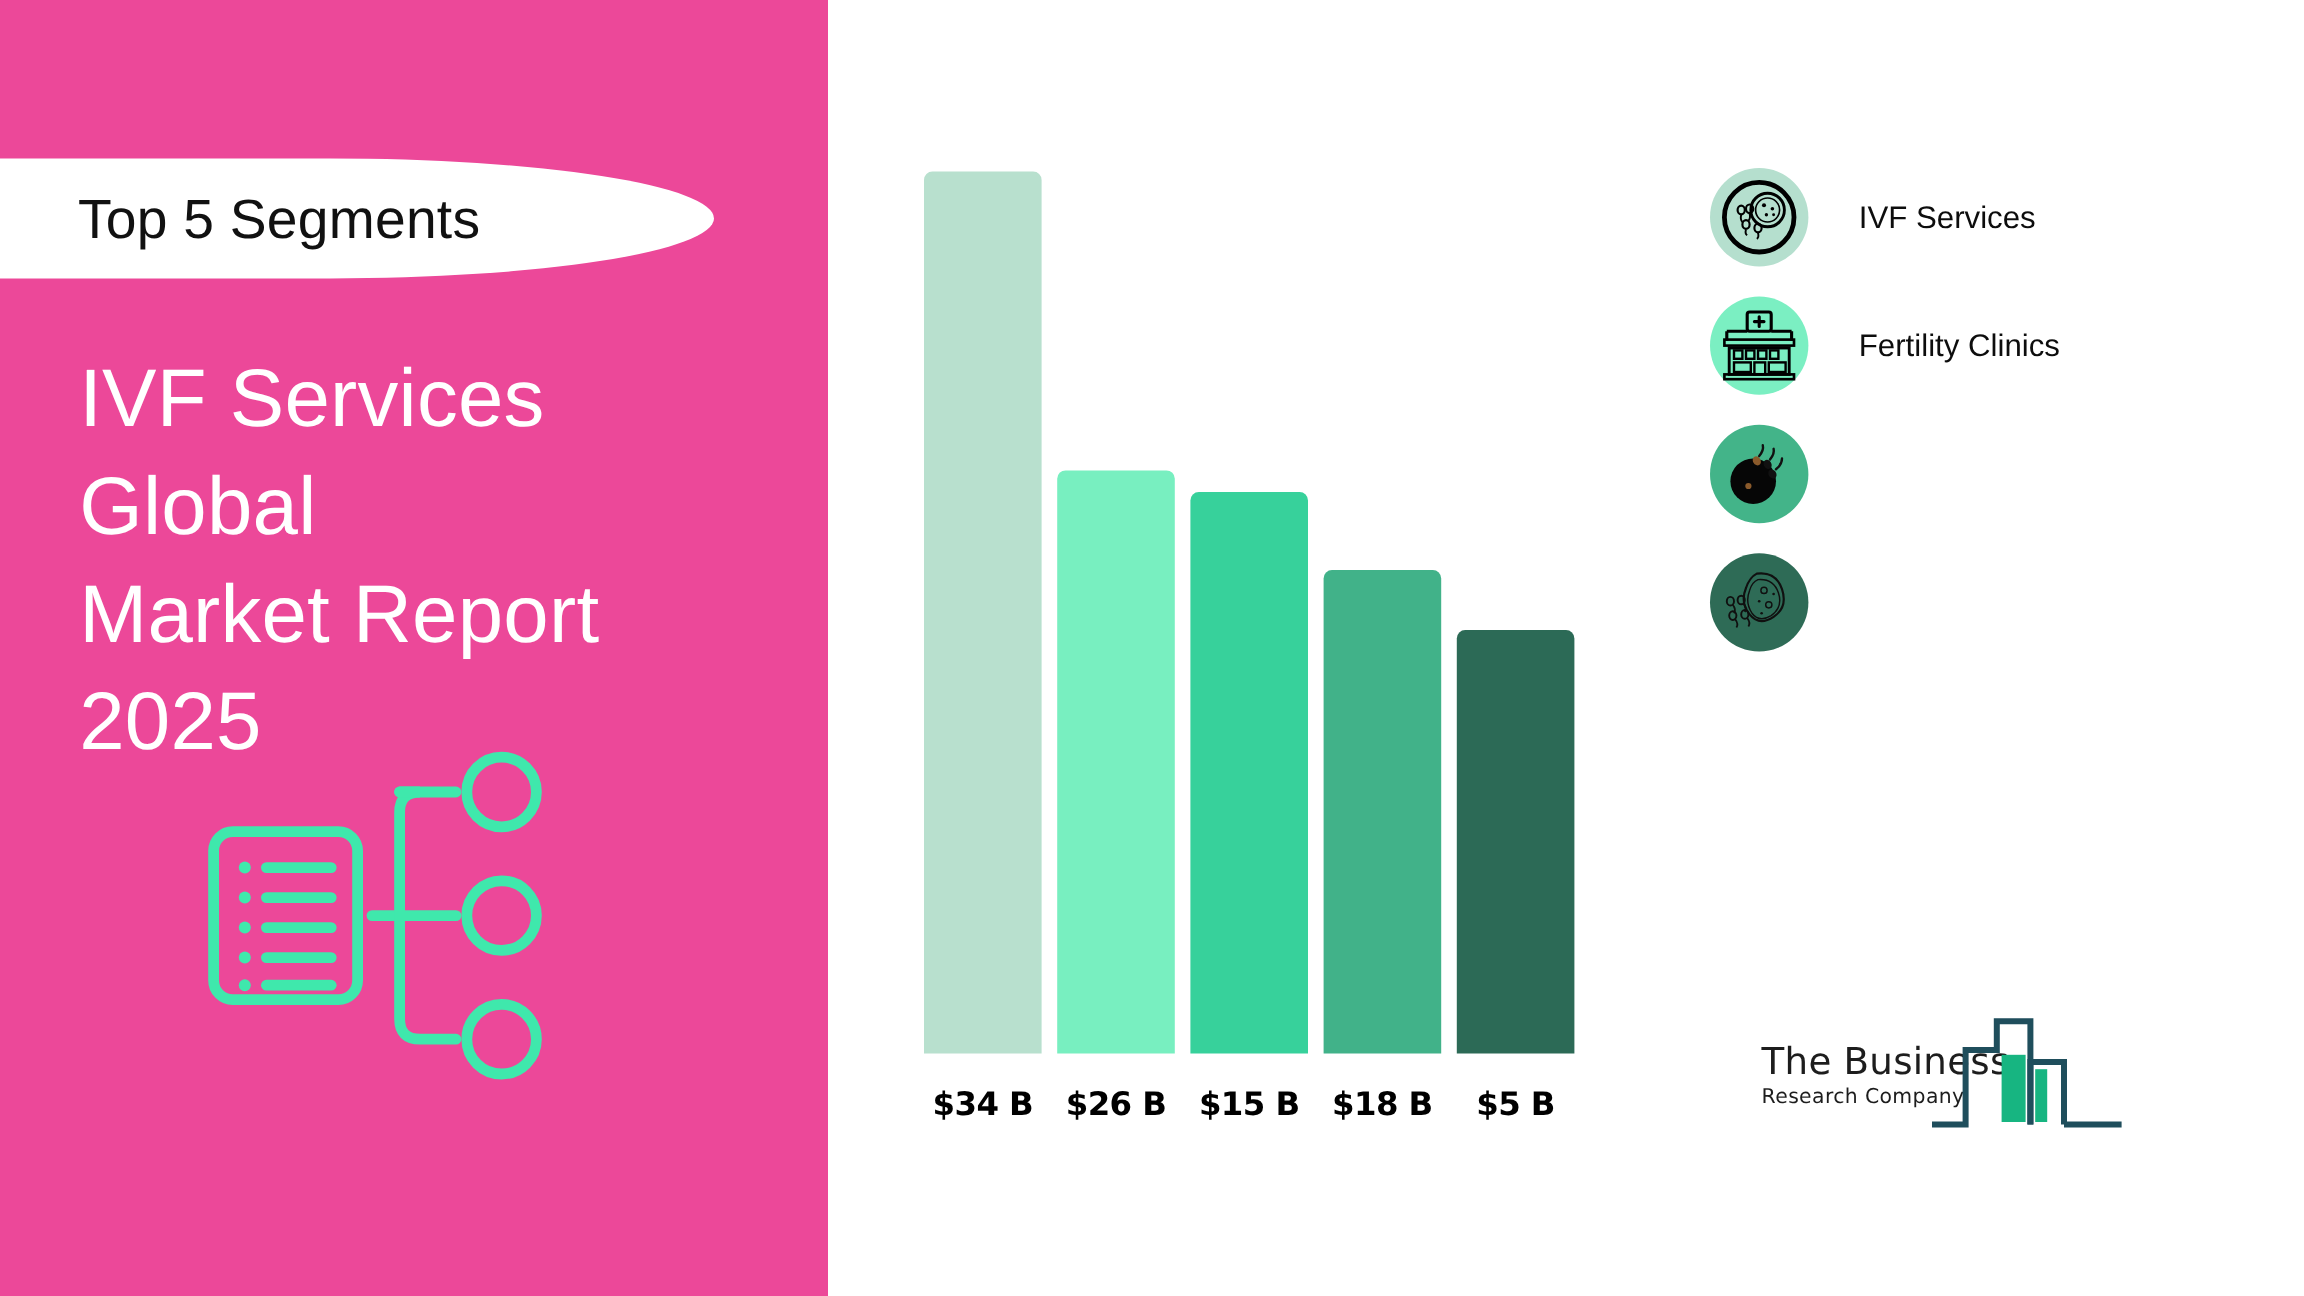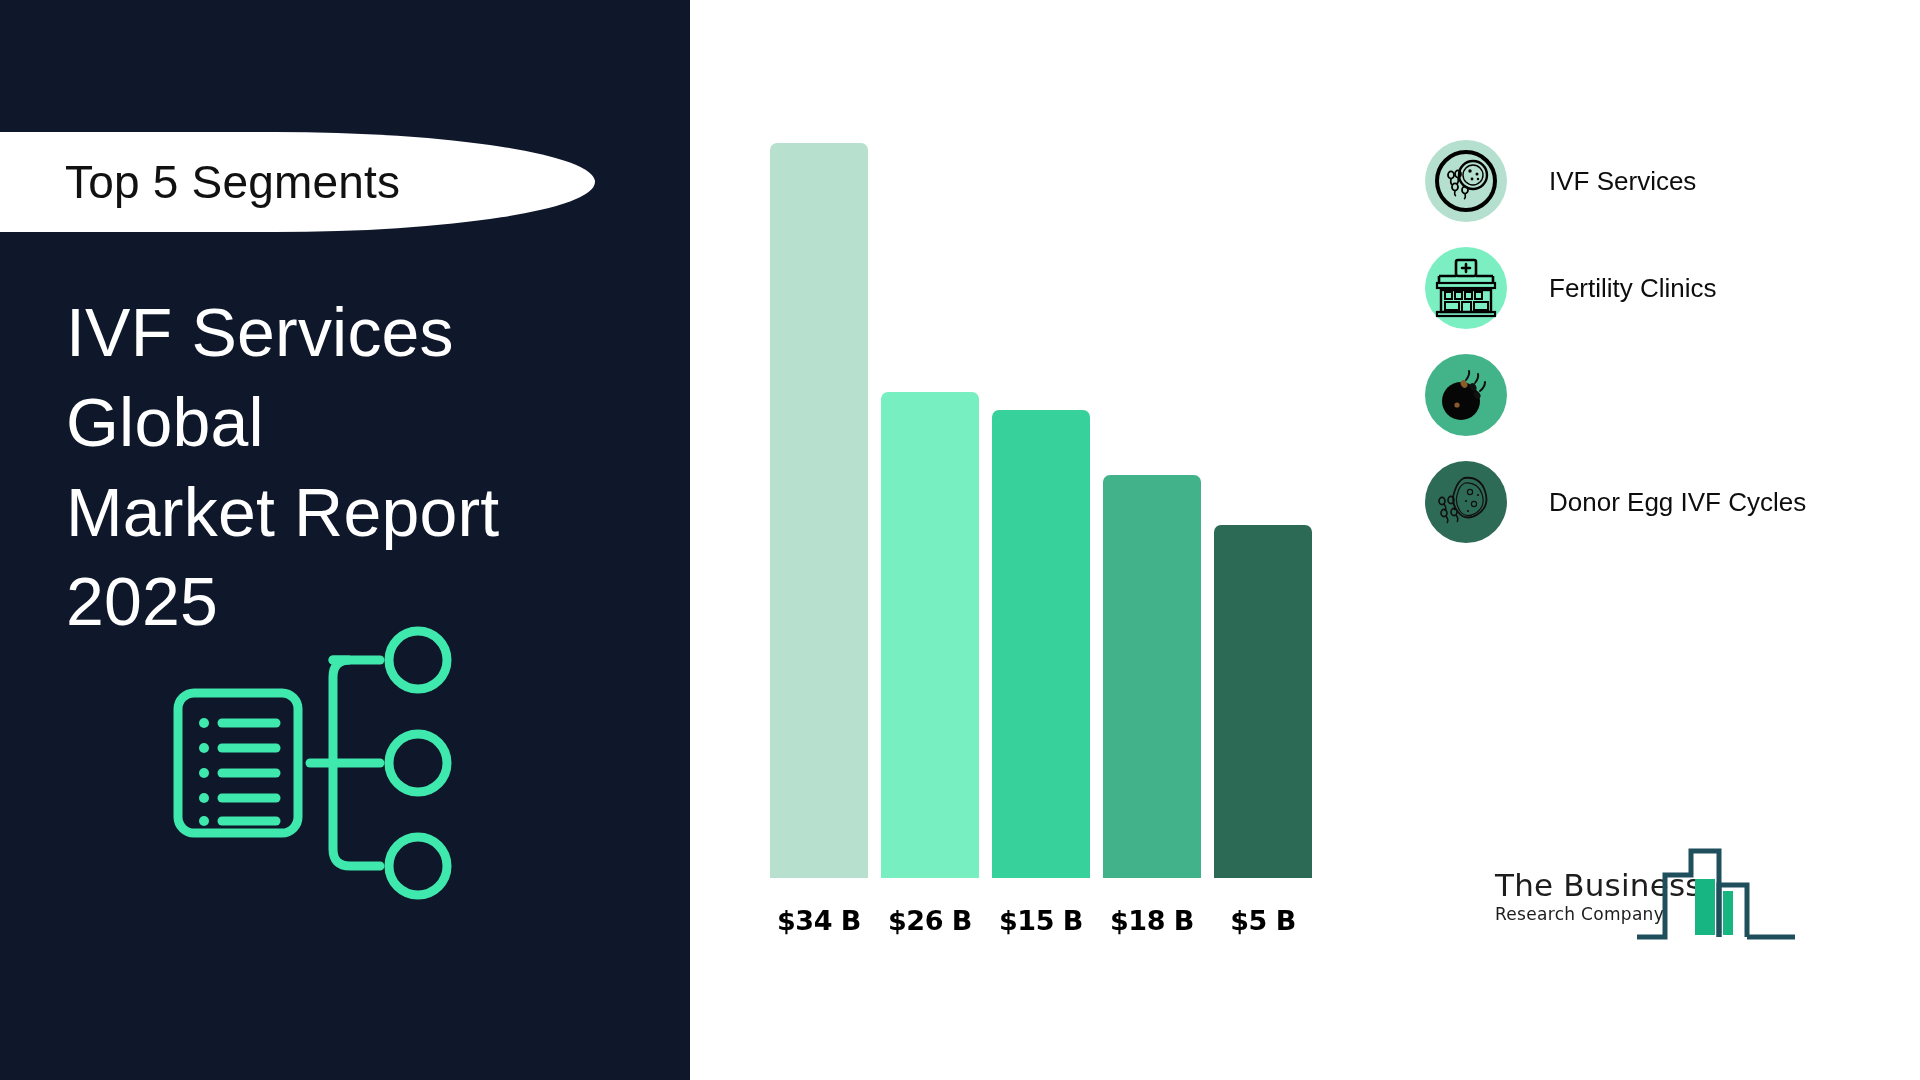--- a/index.html
+++ b/index.html
@@ -7,21 +7,21 @@
   body {
     font-family:"Liberation Sans", sans-serif;
     background:#ffffff;
     position:relative;
     overflow:hidden;
   }
 
   
   #left-panel{
     position:absolute; left:0; top:0; width:690px; height:1080px;
-    background:#0f172a;
+    background:#ec4899;
   }
   #badge{
     position:absolute; left:-40px; top:132px;
     width:635px; height:100px;
     background:#ffffff;
     border-radius:0 320px 320px 0 / 0 50px 50px 0;
     display:flex; align-items:center;
   }
   #badge-label{
     margin-left:105px;
@@ -62,21 +62,21 @@
     width:82px; height:82px; border-radius:50%;
     flex:0 0 82px; position:relative;
     display:flex; align-items:center; justify-content:center;
   }
   .legend-label{
     margin-left:42px; font-size:26px; color:#0d0d0d;
     line-height:1.34; font-weight:400;
   }
 
   
-  #logo{ position:absolute; left:1468px; top:845px; width:330px; height:110px;margin-left:27px; }
+  #logo{ position:absolute; left:1468px; top:845px; width:330px; height:110px; }
   #logo-text{ position:absolute; left:0; top:22px; }
   #logo-name{ font-size:31px; color:#1d1d1d; font-weight:400; letter-spacing:.2px;
               font-family:"DejaVu Sans", sans-serif; }
   #logo-sub{ font-size:17px; color:#1d1d1d; font-weight:400; letter-spacing:.3px;
              font-family:"DejaVu Sans", sans-serif; margin-top:1px; }
   #logo-mark{ position:absolute; left:140px; top:0; }
 </style>
 </head>
 <body>
 
@@ -215,21 +215,20 @@
       <ellipse cx="8" cy="31" rx="3" ry="3.6" stroke="#101010" stroke-width="1.6" fill="none"></ellipse>
       <path d="M10 34 q3 4 1 7" stroke="#101010" stroke-width="1.5" fill="none"></path>
       <ellipse cx="17" cy="30" rx="3" ry="3.6" stroke="#101010" stroke-width="1.6" fill="none"></ellipse>
       <path d="M19 33 q3 4 1 7" stroke="#101010" stroke-width="1.5" fill="none"></path>
       <ellipse cx="10" cy="43" rx="3" ry="3.6" stroke="#101010" stroke-width="1.6" fill="none"></ellipse>
       <path d="M12 46 q3 4 1 7" stroke="#101010" stroke-width="1.5" fill="none"></path>
       <ellipse cx="20" cy="42" rx="3" ry="3.6" stroke="#101010" stroke-width="1.6" fill="none"></ellipse>
       <path d="M22 45 q3 4 1 7" stroke="#101010" stroke-width="1.5" fill="none"></path>
     </svg>
       </div>
-      <div class="legend-label">Donor Egg IVF Cycles</div>
     </div>
   </div>
 
 <div id="logo">
   <div id="logo-text">
     <div id="logo-name">The Business</div>
     <div id="logo-sub">Research Company</div>
   </div>
   <div id="logo-mark">
     <svg width="190" height="105" viewBox="0 0 190 105" fill="none">

